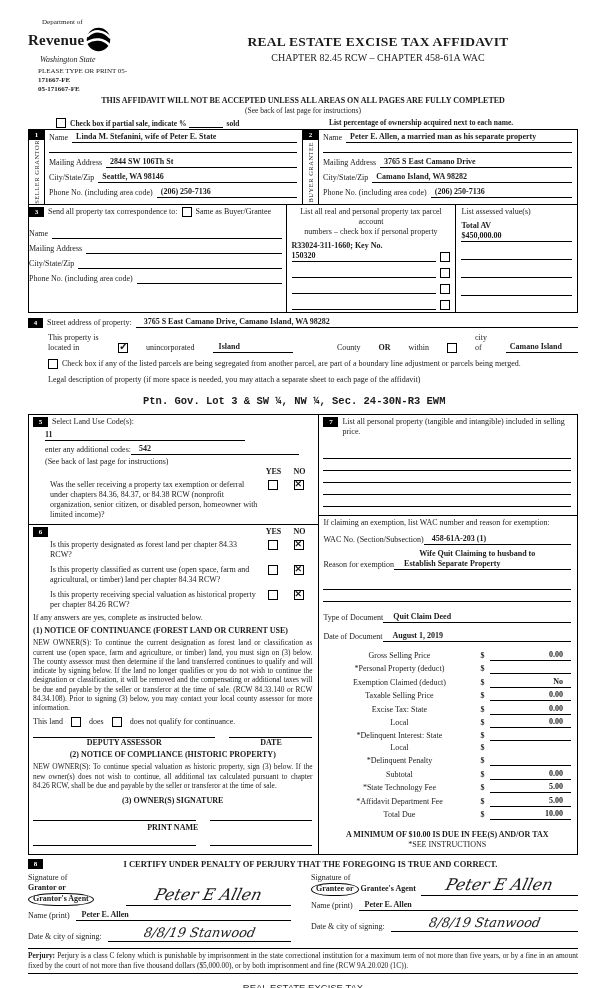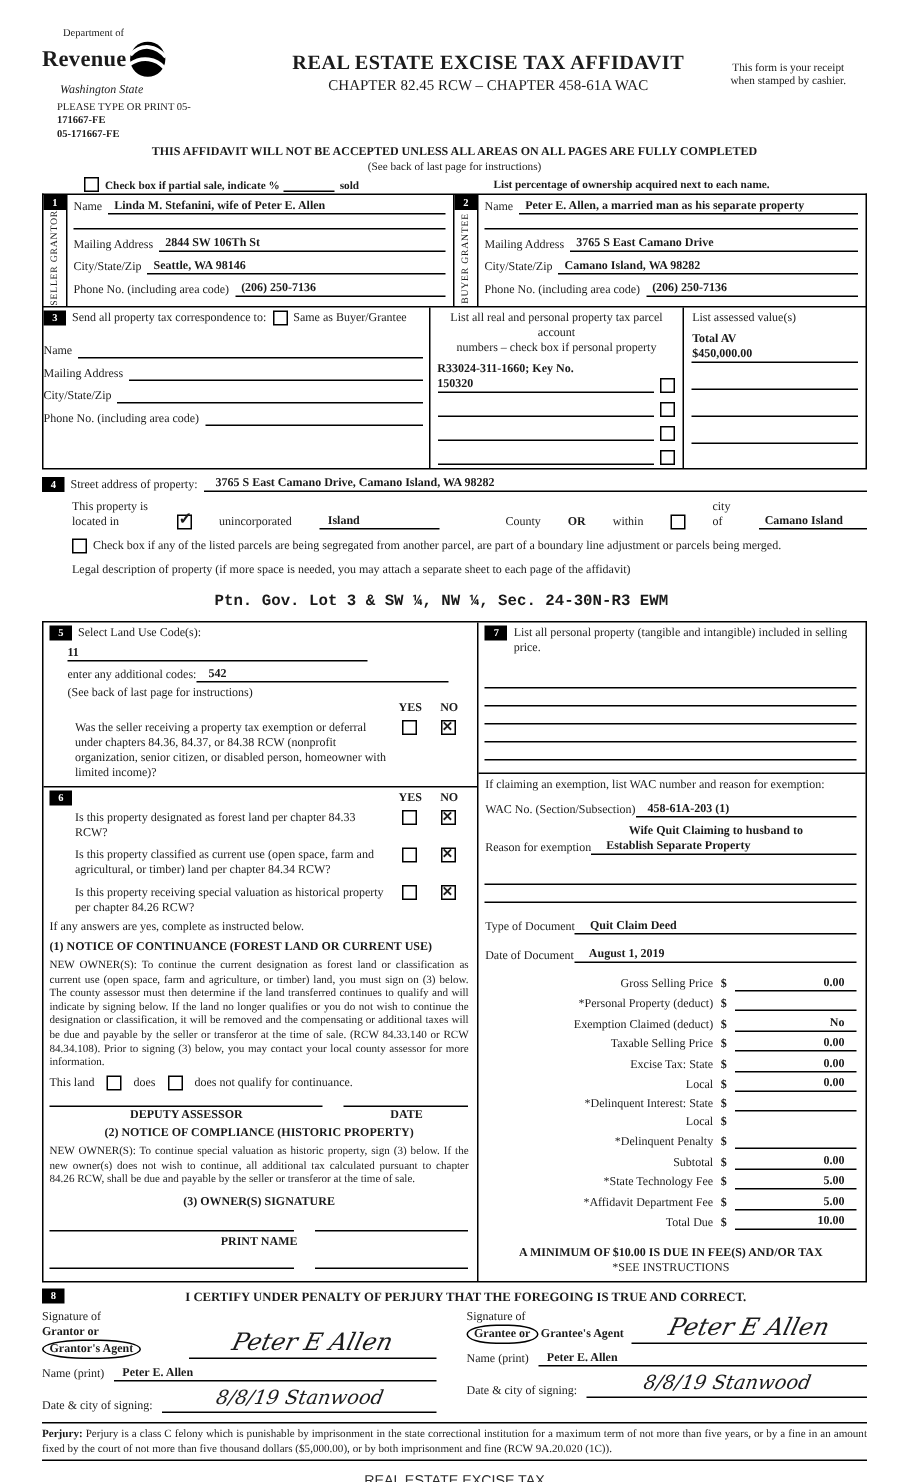--- a/index.html
+++ b/index.html
@@ -73,21 +73,21 @@
   .qrow { display:flex; align-items:flex-start; margin-top:3px;margin-left:17px; }
   .qrow .qtext { flex:1; padding-right:2px; }
   .notice { font-size:7.4px; text-align:justify; margin-top:2px; }
   .sig-line-pair { display:flex; gap:14px; margin-top:10px; }
   .sig-line-pair .uline { flex:1; }
   .lbl-under { display:flex; gap:14px; font-weight:bold; font-size:8px; }
   .lbl-under span { flex:1; text-align:center; }
   
   .blank { border-bottom:1px solid #000; height:11px; }
   .taxrow { display:flex; align-items:flex-end; margin-top:2.6px; }
-  .taxlabel { width:152px; text-align:right; padding-right:5px; flex:none; }
+  .taxlabel { width:152px; text-align:center; padding-right:5px; flex:none; }
   .taxline { flex:1; border-bottom:1px solid #000; text-align:right; font-weight:bold; padding-right:8px; min-height:9px; }
   .ds { width:10px; flex:none; font-weight:bold; }
   
   .sec8hdr { display:flex; align-items:flex-start; margin-top:4px; }
   .sigcols { display:flex; margin-top:3px; }
   .sigcol { width:50%; box-sizing:border-box; padding-right:12px; }
   .sigcol .frow { margin-top:4px; }
   .perjury { border-top:1px solid #000; border-bottom:1px solid #000; margin-top:6px; padding:2px 0 3px 0; font-size:7.4px; text-align:justify; }
   .stamp { text-align:center; font-family:"Liberation Sans", sans-serif; color:#2e2e2e; font-size:9.5px; line-height:1.3; margin-top:8px; }
 </style>
@@ -113,24 +113,20 @@
       <div class="ptp">
         <span>PLEASE TYPE OR PRINT 05-</span><br>
         <span class="b">171667-FE</span><br>
         <span class="b">05-171667-FE</span>
       </div>
     </div>
     <div class="title-block">
       <div class="main-title">REAL ESTATE EXCISE TAX AFFIDAVIT</div>
       <div class="sub-title">CHAPTER 82.45 RCW – CHAPTER 458-61A WAC</div>
     </div>
-    <div class="receipt">
-      <span>This form is your receipt</span><br>
-      <span>when stamped by cashier.</span>
-    </div>
   </div>
   <div class="warn">THIS AFFIDAVIT WILL NOT BE ACCEPTED UNLESS ALL AREAS ON ALL PAGES ARE FULLY COMPLETED</div>
   <div class="warn-sub">(See back of last page for instructions)</div>
 
   <div class="psrow">
     <div style="width:50%; display:flex; align-items:flex-end; padding-left:28px;">
       <span class="cb"></span>
       <span class="b" style="margin-left:4px;">Check box if partial sale, indicate %</span>
       <span class="uline" style="width:34px; margin:0 3px;"></span>
       <span class="b">sold</span>
@@ -146,21 +142,21 @@
         <span class="secnum">1</span>
         <div class="vertwrap">
           <span class="vert">
             <span>SELLER</span>&nbsp;<span>GRANTOR</span>
           </span>
         </div>
       </div>
       <div class="party-fields">
         <div class="frow" style="margin-top:0;">
           <span class="lbl">Name</span>
-          <span class="uline val">Linda M. Stefanini, wife of Peter E. Allen</span>
+          <span class="uline val">Linda M. Stefanini, wife of Peter E. State</span>
         </div>
         <div class="uline" style="height:9px;"></div>
         <div class="frow">
           <span class="lbl">Mailing Address</span>
           <span class="uline val">2844 SW 106Th St</span>
         </div>
         <div class="frow">
           <span class="lbl">City/State/Zip</span>
           <span class="uline val">Seattle, WA 98146</span>
         </div>

